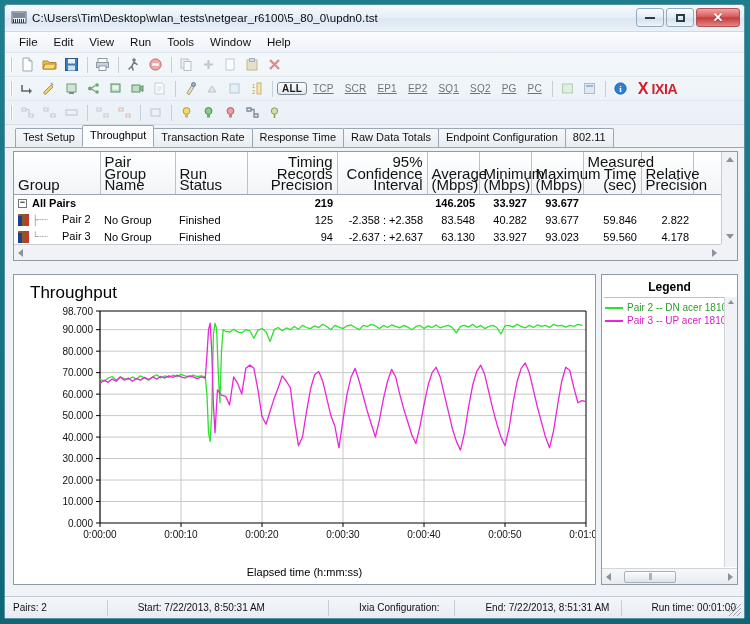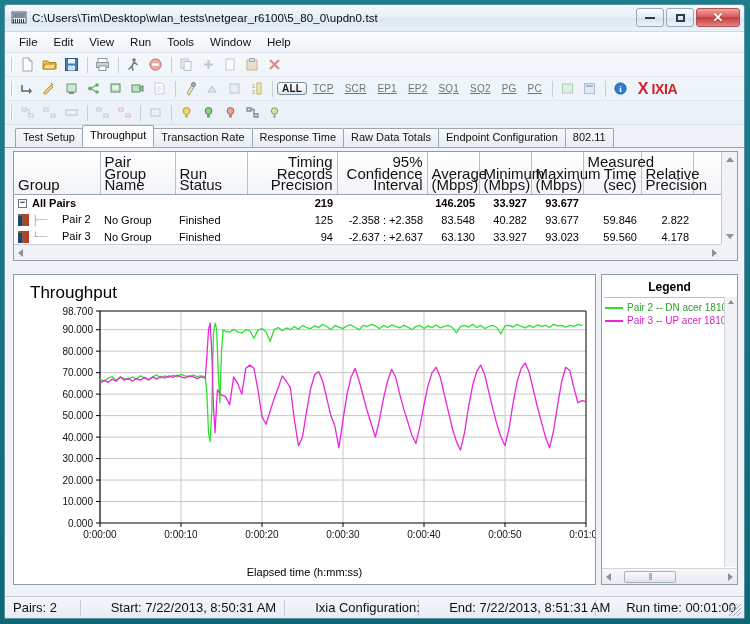--- a/index.html
+++ b/index.html
@@ -252,21 +252,21 @@
   svg.plot { position:absolute; left:0; top:0; }
   .ytick { font-size:10px; fill:#111; text-anchor:end; font-family:"Liberation Sans", sans-serif; }
   .xtick { font-size:10px; fill:#111; text-anchor:middle; font-family:"Liberation Sans", sans-serif; }
 
   
   .statusbar {
     position:absolute; left:0; right:0; bottom:0; height:22px;
     background: linear-gradient(180deg,#f4f7fa,#e8edf3);
     border-top:1px solid #c3cdd7;
     display:flex; align-items:center;
-    font-size:13px; color:#111;gap:22px;
+    font-size:10px; color:#111;gap:22px;
   }
   .st-cell {
     padding:0 8px; height:16px; display:flex; align-items:center;
     border-right:1px solid #c3cdd7; white-space:nowrap;
   }
   .st-cell.nb { border-right:none; }
   .st-grip {
     position:absolute; right:3px; bottom:2px; width:12px; height:12px;
     background-image:
       linear-gradient(135deg,transparent 45%,#9aa4ae 45%,#9aa4ae 55%,transparent 55%);

